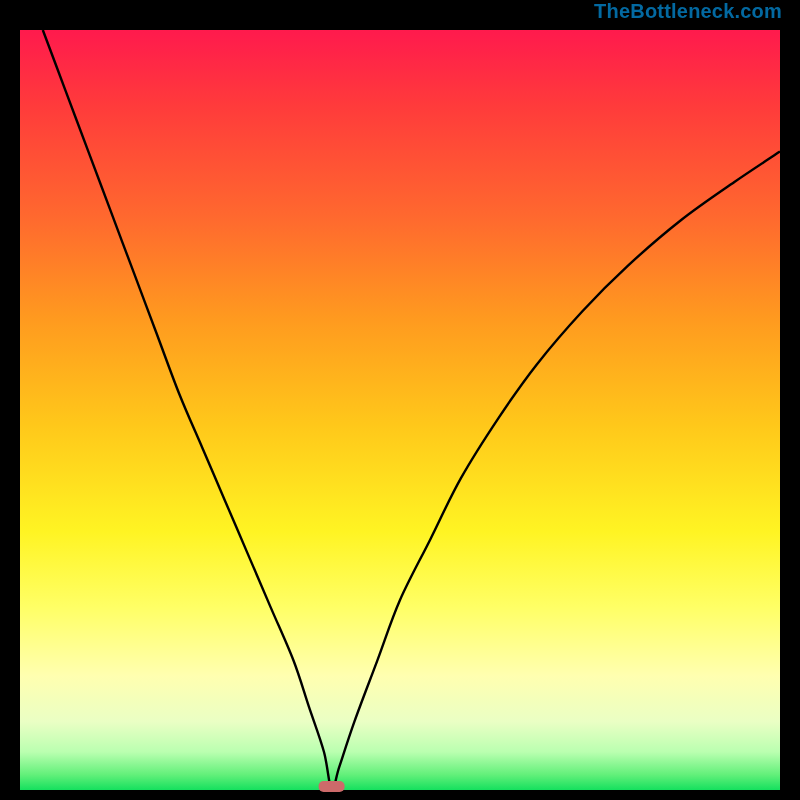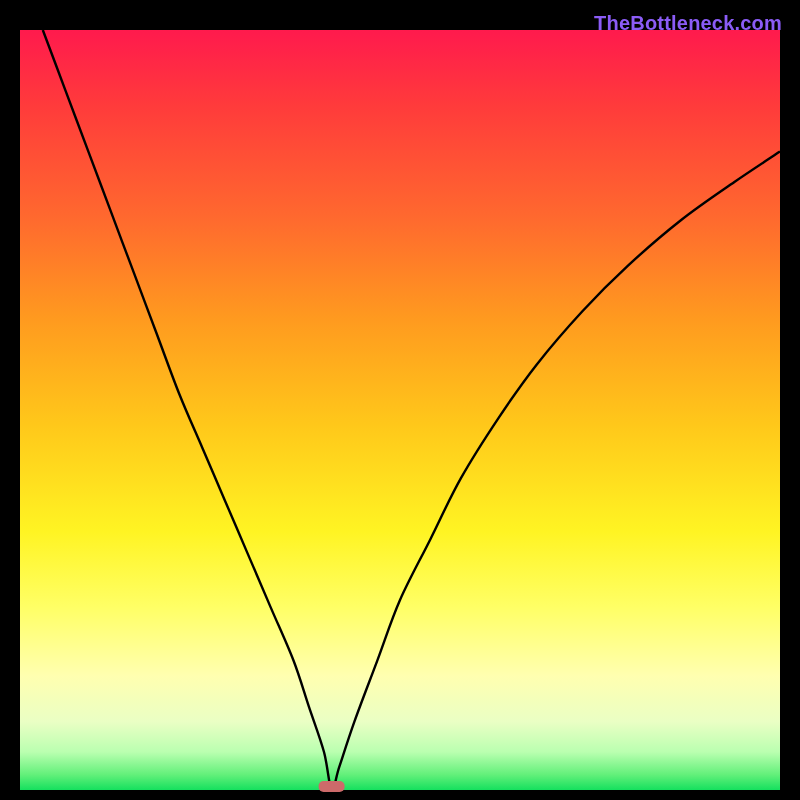--- a/index.html
+++ b/index.html
@@ -12,23 +12,23 @@
     font-family: Arial, Helvetica, sans-serif;
   }
   .frame {
     position: relative;
     width: 800px;
     height: 800px;
     background: #000;
   }
   .attribution {
     position: absolute;
-    top: 12px;
+    top: 0;
     right: 18px;
-    color: #8b5cf6;
+    color: #0369a1;
     font-size: 20px;
     font-weight: 600;
     letter-spacing: 0.2px;
     user-select: none;
   }
   .plot {
     position: absolute;
     left: 20px;
     top: 30px;
     width: 760px;

